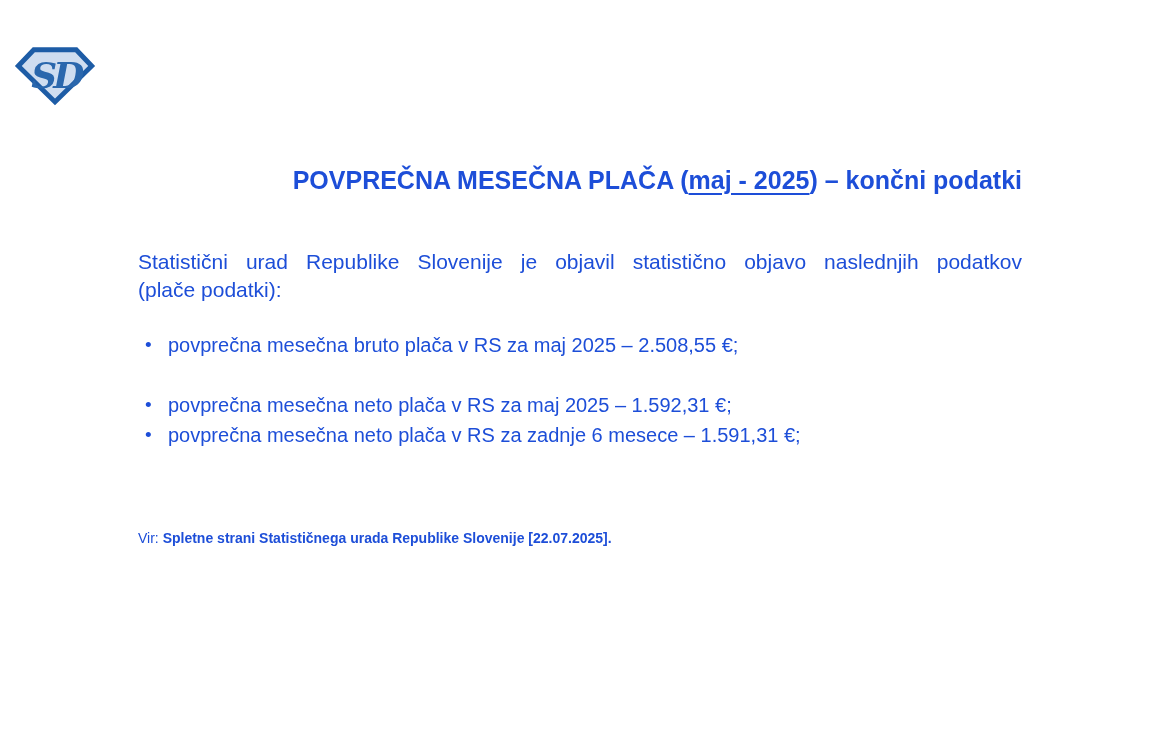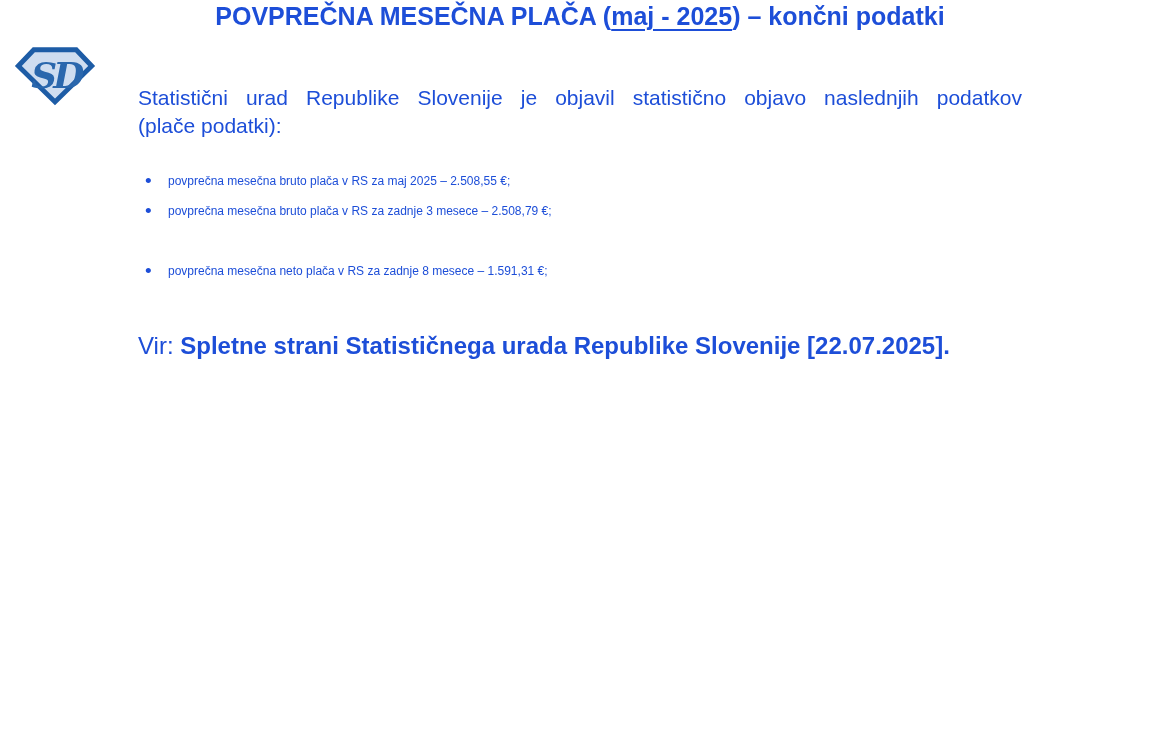--- a/index.html
+++ b/index.html
@@ -20,23 +20,24 @@
     position: absolute;
     left: 14px;
     top: 44px;
     width: 82px;
     height: 62px;
   }
   .content {
     padding: 0 135px 0 138px;
   }
   .doc-title {
+    padding-top: 164px;
     font-size: 25px;
     font-weight: bold;
-    text-align: center;
+    text-align: right;
     line-height: 32px;
     white-space: nowrap;
   }
   .doc-title .underlined {
     text-decoration: underline;
     text-decoration-thickness: 2px;
     text-underline-offset: 4px;
   }
   .intro {
     margin-top: 52px;
@@ -44,21 +45,21 @@
     line-height: 28px;
   }
   .line-just {
     text-align: justify;
     text-align-last: justify;
   }
   ul.bullets {
     list-style: none;
     margin: 26px 0 0 0;
     padding: 0;
-    font-size: 12px;
+    font-size: 20px;
   }
   ul.bullets li {
     position: relative;
     padding-left: 30px;
     line-height: 30px;
   }
   ul.bullets li::before {
     content: "\2022";
     position: absolute;
     left: 7px;
@@ -68,22 +69,22 @@
   ul.bullets.neto {
     margin-top: 30px;
   }
   .note {
     margin-top: 43px;
     font-size: 18px;
     font-weight: bold;
     line-height: 28px;
   }
   .source {
-    margin-top: 47px;
-    font-size: 24px;
+    margin-top: 75px;
+    font-size: 14px;
     line-height: 26px;
   }
   .source .label {
     font-weight: normal;
   }
   .source .text {
     font-weight: bold;
   }
 </style>
 </head>
@@ -100,24 +101,24 @@
 
     <div class="doc-title"><span>POVPREČNA MESEČNA PLAČA (</span><span class="underlined">maj - 2025</span><span>) – končni podatki</span></div>
 
     <div class="intro">
       <div class="line-just">Statistični urad Republike Slovenije je objavil statistično objavo naslednjih podatkov</div>
       <div>(plače podatki):</div>
     </div>
 
     <ul class="bullets bruto">
       <li>povprečna mesečna bruto plača v RS za maj 2025 – 2.508,55 €;</li>
-      <li>povprečna mesečna bruto plača v RS za zadnje 3 mesece – 2.508,79 €;</li>
     </ul>
 
     <ul class="bullets neto">
-      <li>povprečna mesečna neto plača v RS za zadnje 8 mesece – 1.591,31 €;</li>
+      <li>povprečna mesečna neto plača v RS za maj 2025 – 1.592,31 €;</li>
+      <li>povprečna mesečna neto plača v RS za zadnje 6 mesece – 1.591,31 €;</li>
     </ul>
 
 
     <div class="source"><span class="label">Vir: </span><span class="text">Spletne strani Statističnega urada Republike Slovenije [22.07.2025].</span></div>
 
   </div>
 </div>
 
 </body></html>

